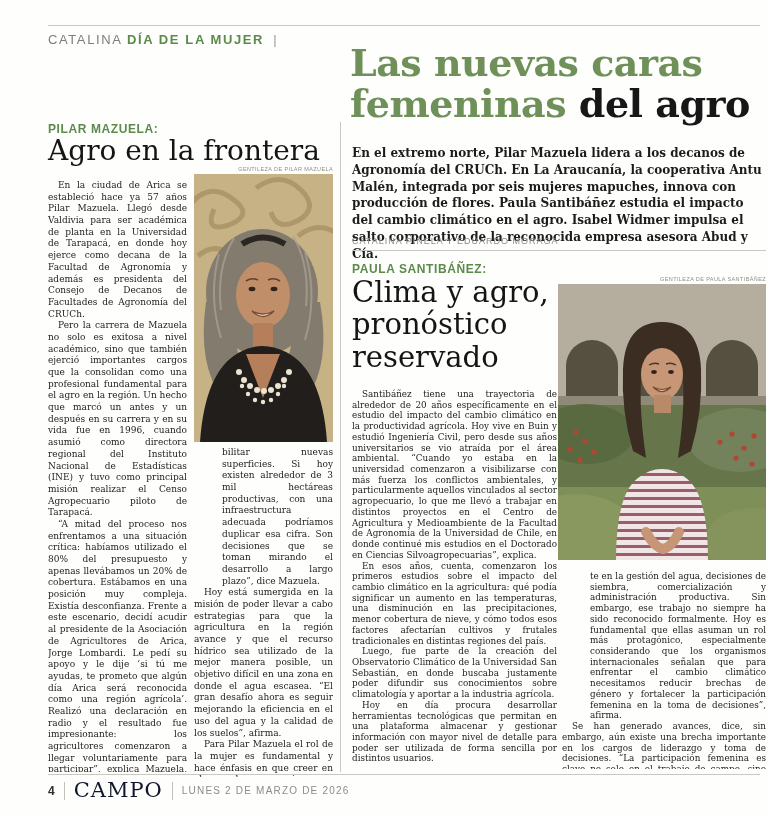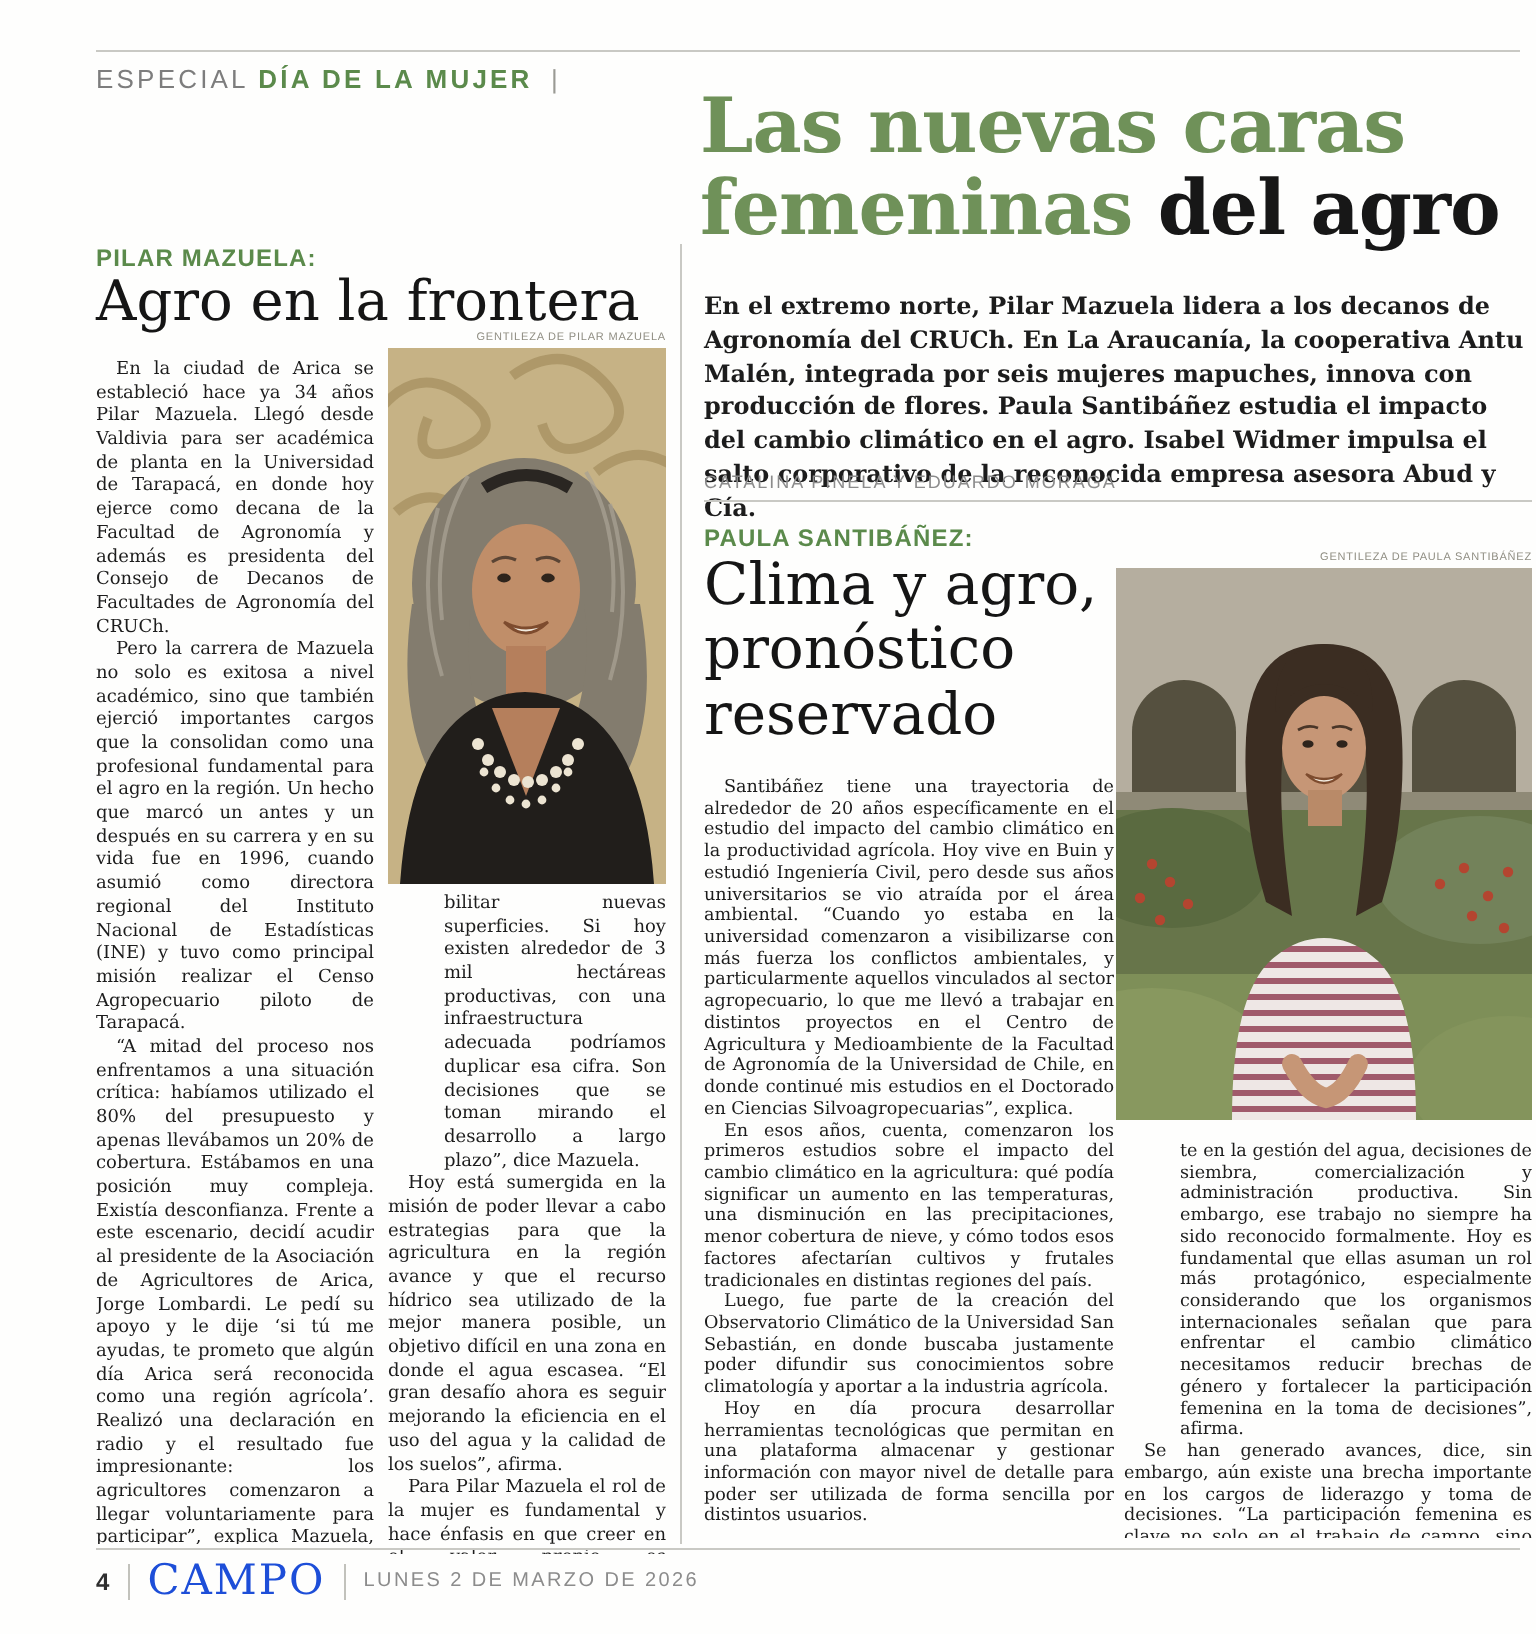--- a/index.html
+++ b/index.html
@@ -59,51 +59,51 @@
   .divider-main{left:340px;top:122px;height:650px;}
   .rule-top{left:48px;top:25px;width:712px;}
   .rule-byline{left:352px;top:250px;width:414px;}
   .rule-footer{left:48px;top:774px;width:712px;}
 
   
   .footer{left:48px;top:780px;display:flex;align-items:center;gap:9px;}
   .footer .pagenum{font-family:"Liberation Sans",sans-serif;font-weight:bold;
     font-size:12px;color:#2f2f2f;}
   .footer .sep{width:1px;height:18px;background:#c2c2bc;}
-  .footer .brand{font-size:21px;letter-spacing:1px;color:#1d4ed8;line-height:1;}
+  .footer .brand{font-size:21px;letter-spacing:1px;color:#0f172a;line-height:1;}
   .footer .date{font-family:"Liberation Sans",sans-serif;font-size:10px;
     letter-spacing:1.2px;color:#8c8c8c;}
 </style>
 </head>
 <body>
 
 <div class="hrule rule-top"></div>
 <div class="abs kicker">
-  <span>ESPECIAL</span>
+  <span>CATALINA</span>
   <span class="title">DÍA DE LA MUJER</span>
   <span class="bar">|</span>
 </div>
 
 <h1 class="abs main-headline" style="margin:0">
   <span class="green">Las nuevas caras</span><br>
   <span class="green">femeninas</span>
   <span class="black">del agro</span>
 </h1>
 
 <p class="abs intro" style="margin:0">En el extremo norte, Pilar Mazuela lidera a los decanos de Agronomía del CRUCh. En La Araucanía, la cooperativa Antu Malén, integrada por seis mujeres mapuches, innova con producción de flores. Paula Santibáñez estudia el impacto del cambio climático en el agro. Isabel Widmer impulsa el salto corporativo de la reconocida empresa asesora Abud y Cía.</p>
 <div class="abs byline">CATALINA PINELA Y EDUARDO MORAGA</div>
 <div class="hrule rule-byline"></div>
 
 <div class="vrule divider-main"></div>
 
 <div class="abs label" style="left:48px;top:122px">PILAR MAZUELA:</div>
 <h2 class="abs art-headline left-headline" style="margin:0">Agro en la frontera</h2>
 
 <div class="abs left-copy copy col-l1">
-    <p class="para">En la ciudad de Arica se estableció hace ya 34 años Pilar Mazuela. Llegó desde Valdivia para ser académica de planta en la Universidad de Tarapacá, en donde hoy ejerce como decana de la Facultad de Agronomía y además es presidenta del Consejo de Decanos de Facultades de Agronomía del CRUCh.</p>
+    <p class="para">En la ciudad de Arica se estableció hace ya 57 años Pilar Mazuela. Llegó desde Valdivia para ser académica de planta en la Universidad de Tarapacá, en donde hoy ejerce como decana de la Facultad de Agronomía y además es presidenta del Consejo de Decanos de Facultades de Agronomía del CRUCh.</p>
     <p class="para">Pero la carrera de Mazuela no solo es exitosa a nivel académico, sino que también ejerció importantes cargos que la consolidan como una profesional fundamental para el agro en la región. Un hecho que marcó un antes y un después en su carrera y en su vida fue en 1996, cuando asumió como directora regional del Instituto Nacional de Estadísticas (INE) y tuvo como principal misión realizar el Censo Agropecuario piloto de Tarapacá.</p>
     <p class="para">“A mitad del proceso nos enfrentamos a una situación crítica: habíamos utilizado el 80% del presupuesto y apenas llevábamos un 20% de cobertura. Estábamos en una posición muy compleja. Existía desconfianza. Frente a este escenario, decidí acudir al presidente de la Asociación de Agricultores de Arica, Jorge Lombardi. Le pedí su apoyo y le dije ‘si tú me ayudas, te prometo que algún día Arica será reconocida como una región agrícola’. Realizó una declaración en radio y el resultado fue impresionante: los agricultores comenzaron a llegar voluntariamente para participar”, explica Mazuela, quien también comenta que esta experiencia le enseñó algo importante: pedir ayuda no la hacía menos apta para el cargo.</p>
   </div>
 
 <div class="abs col-l2-wrap">
   <span class="credit pilar-credit">GENTILEZA DE PILAR MAZUELA</span>
   <svg class="photo" width="139" height="268" viewBox="0 0 139 268" xmlns="http://www.w3.org/2000/svg">
     <rect width="139" height="268" fill="#c6b285"></rect>
     <g stroke="#97804f" stroke-width="5" fill="none" opacity="0.5">
       <path d="M-5 32 q20 -26 45 -6 q20 15 -5 25 q-25 8 -15 -16"></path>

